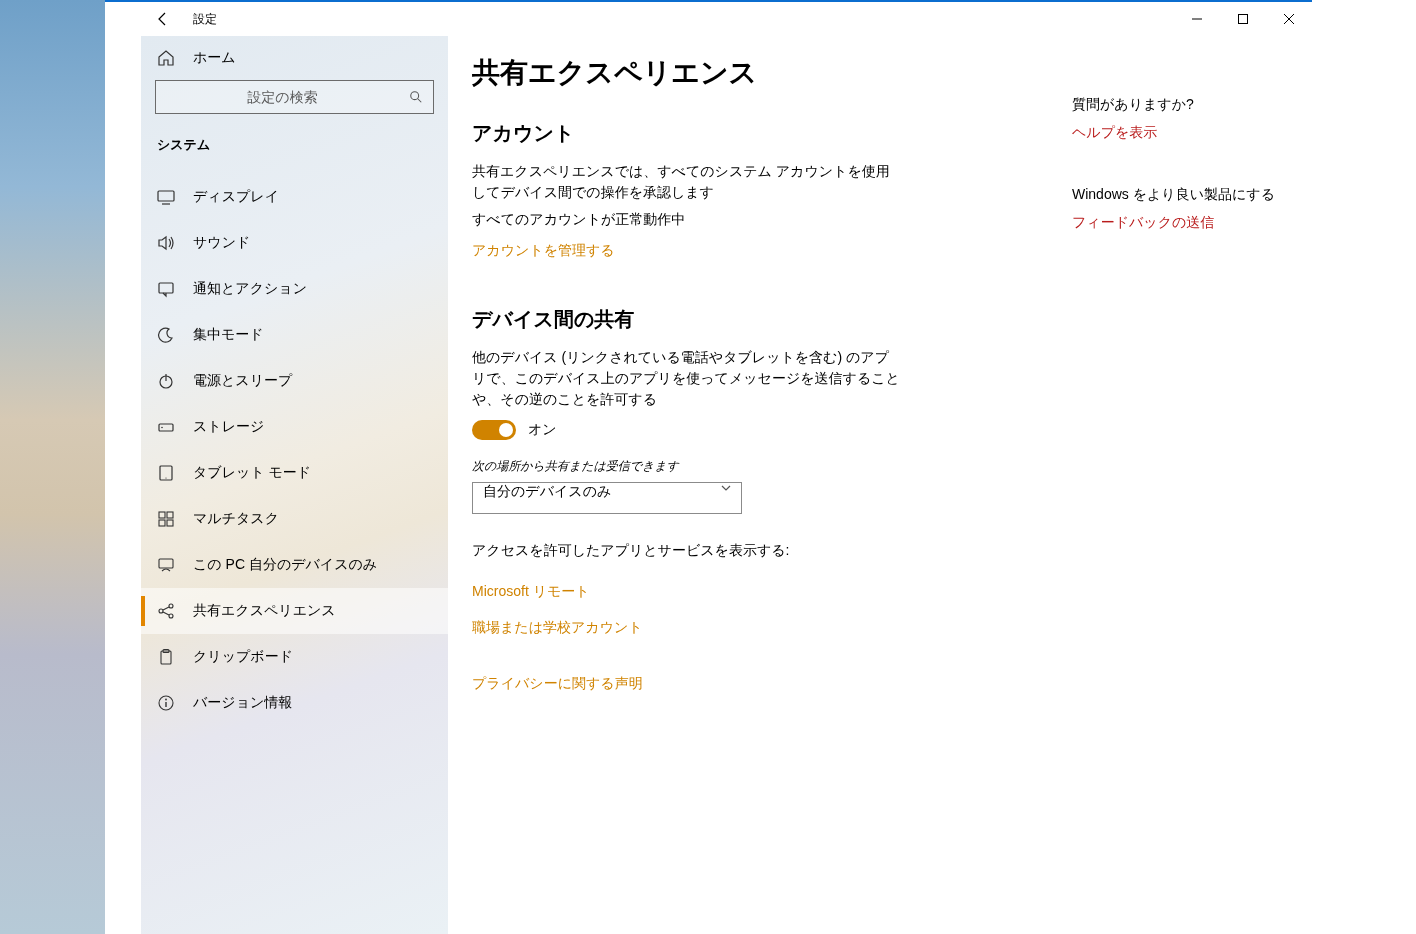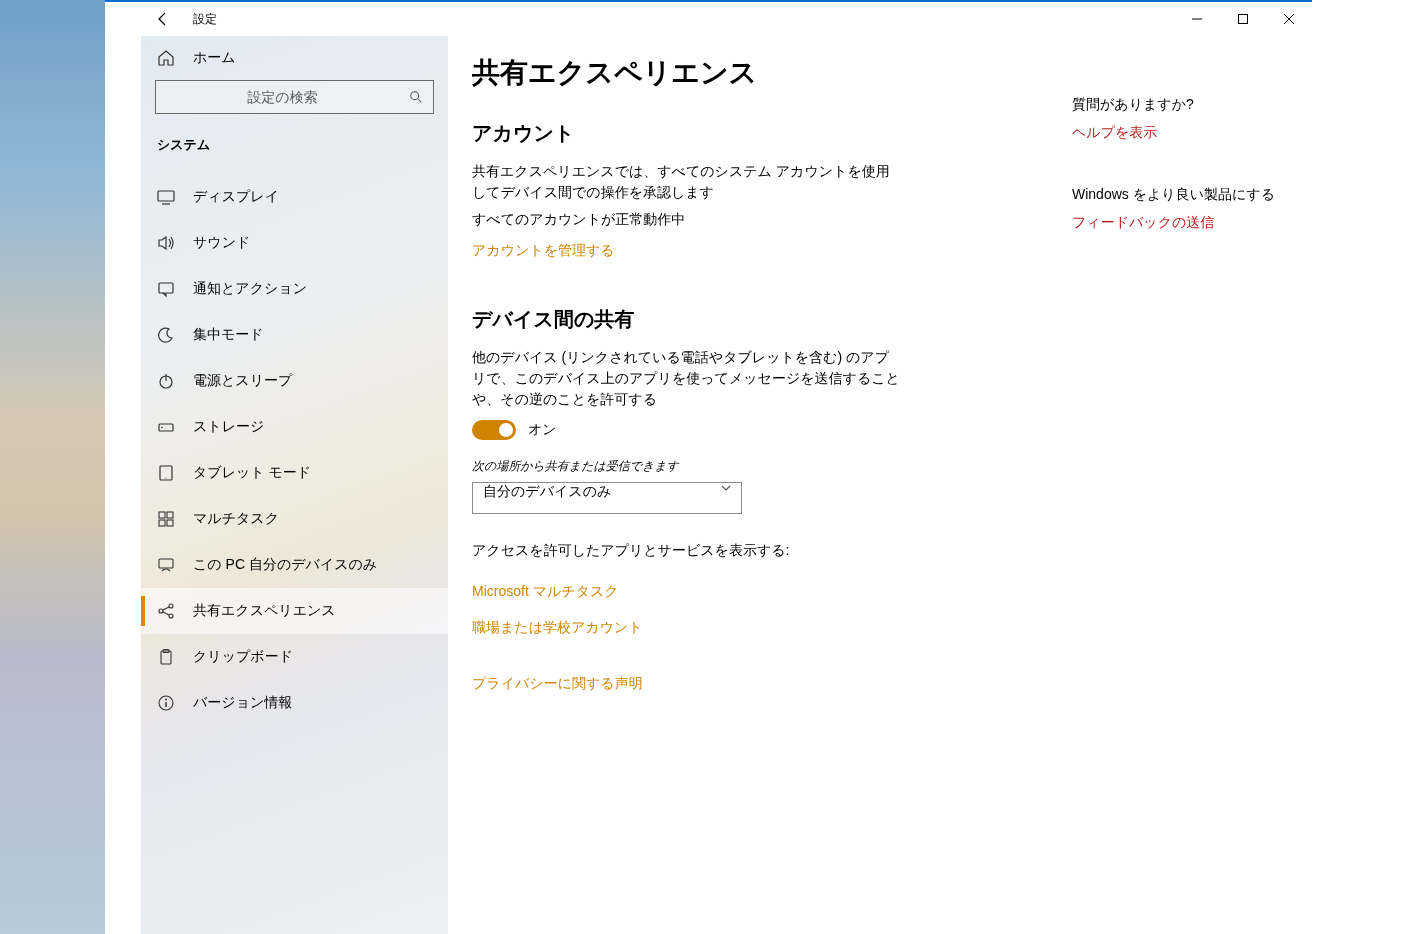--- a/index.html
+++ b/index.html
@@ -245,21 +245,21 @@
         <div class="select-box">
           <span>自分のデバイスのみ</span>
           <svg class="chev" viewBox="0 0 10 10">
               <path d="M1 3 L5 7 L9 3" fill="none" stroke="#555" stroke-width="1.2"></path>
             </svg>
         </div>
 
         <div class="spacer-md"></div>
         <p class="body-text">アクセスを許可したアプリとサービスを表示する:</p>
         <div style="height:10px"></div>
-        <a class="link">Microsoft マルチタスク</a><br>
+        <a class="link">Microsoft リモート</a><br>
         <div style="height:6px"></div>
         <a class="link">職場または学校アカウント</a>
         <div class="spacer-md"></div>
         <a class="link">プライバシーに関する声明</a>
       </div>
 
       <div class="right-col">
         <p class="help-heading">質問がありますか?</p>
         <a class="help-link">ヘルプを表示</a>
         <p class="help-heading">Windows をより良い製品にする</p>

